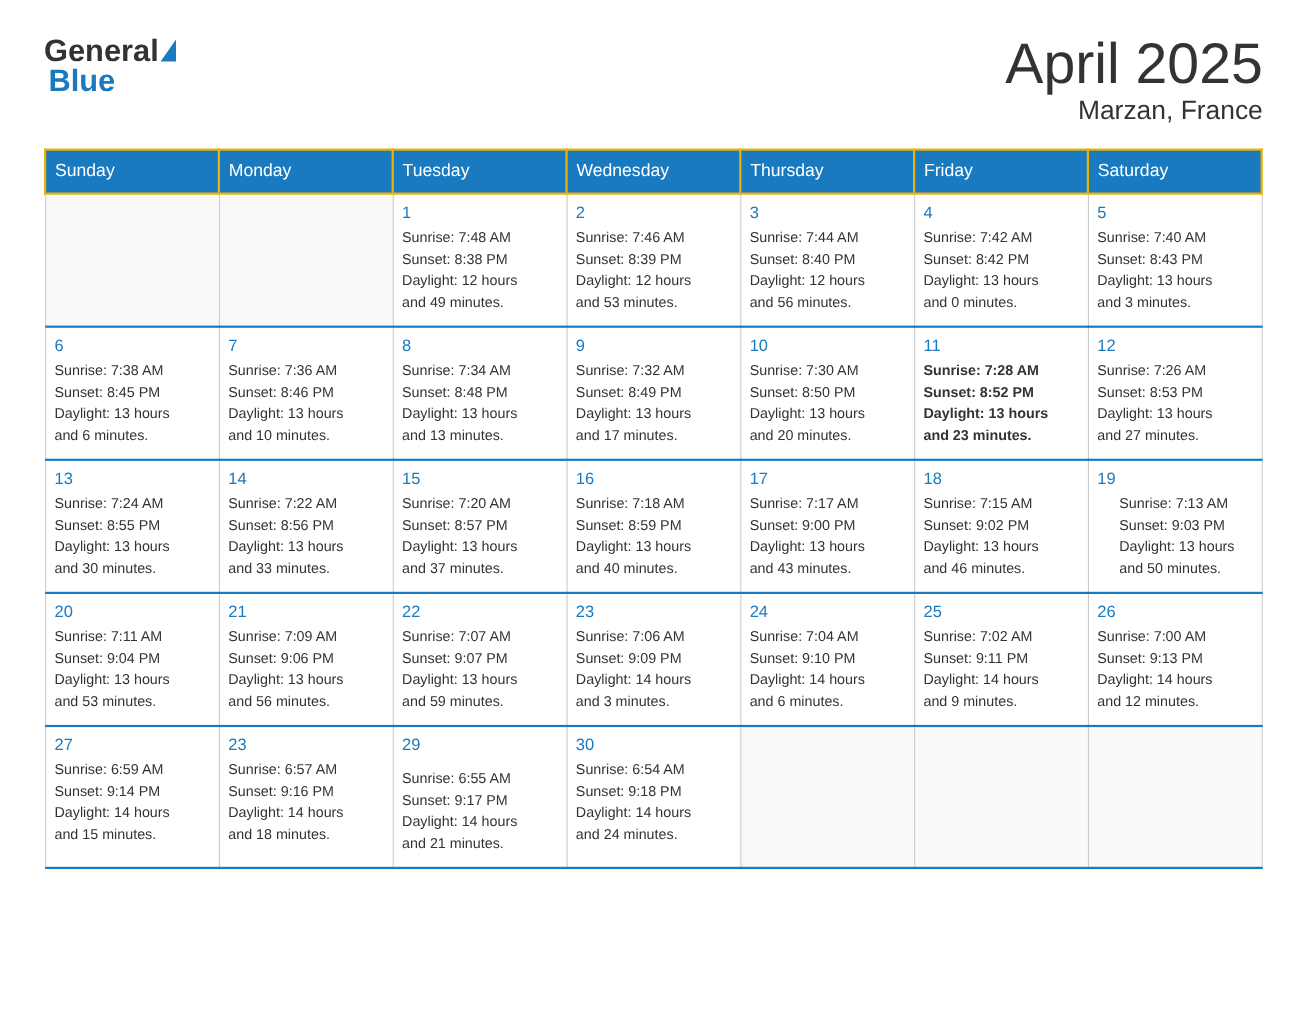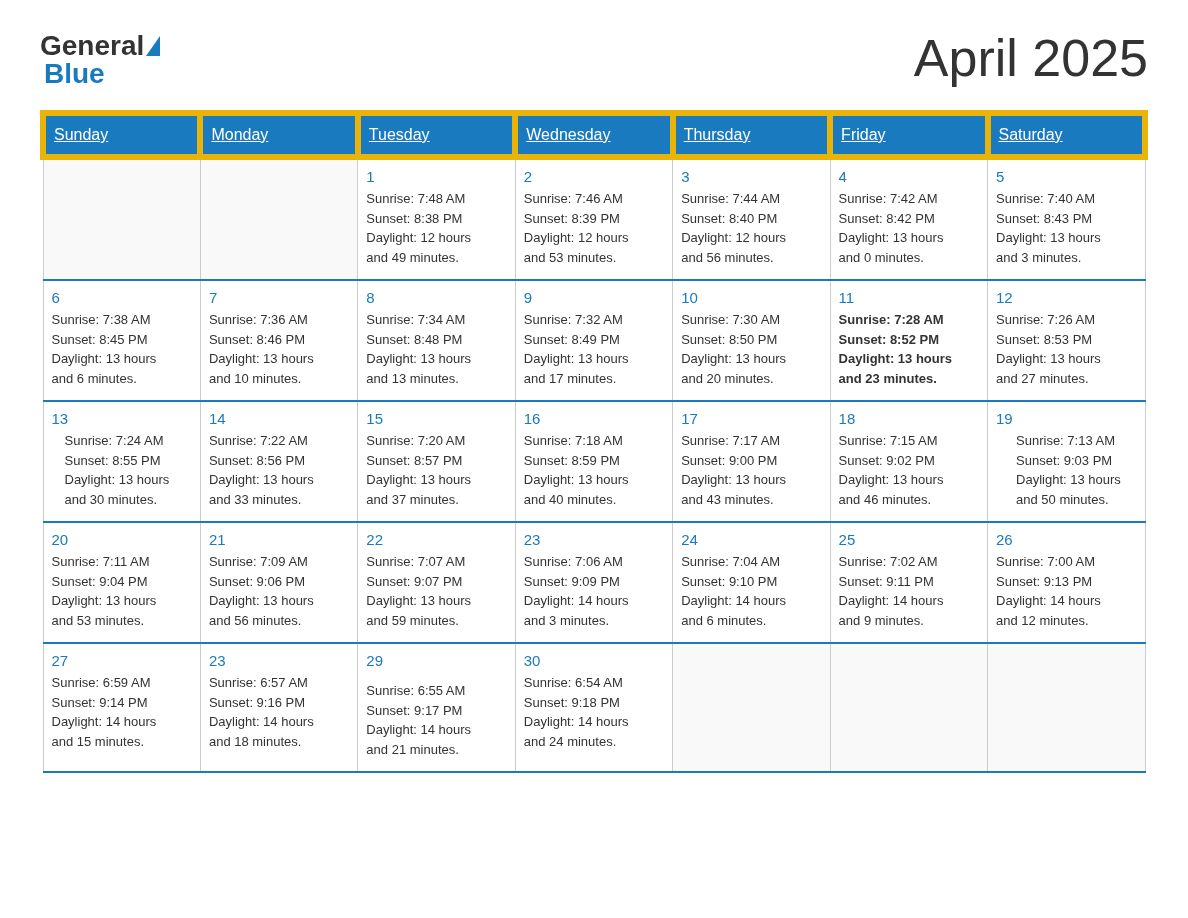--- a/index.html
+++ b/index.html
@@ -63,22 +63,21 @@
       width: 100%;
       border-collapse: collapse;
     }
     .calendar thead th {
       background: #1a7abf;
       color: #fff;
       padding: 10px 8px;
       text-align: left;
       font-size: 16px;
       font-weight: normal;
-      border: 6px solid #eab308;
-      text-decoration: underline;
+      border: 2px solid #eab308;
     }
     .calendar tbody td {
       vertical-align: top;
       padding: 8px 8px 12px 8px;
       border: 1px solid #ccc;
       font-size: 13px;
       color: #333;
       width: 14.28%;
       min-height: 90px;
     }
@@ -110,20 +109,21 @@
       <span class="logo-general">General</span>
       <span class="logo-triangle"></span>
       <span style="color:#333; font-weight:bold; font-size:28px;"></span>
     </div>
     <div style="margin-top:-4px; margin-left:4px;">
       <span class="logo-blue">Blue</span>
     </div>
   </div>
   <div class="title-block">
     <h1>April 2025</h1>
+    <h2>Marzan, France</h2>
   </div>
 </div>
 
 <table class="calendar">
   <thead>
     <tr>
     <th>Sunday</th>
         <th>Monday</th>
         <th>Tuesday</th>
         <th>Wednesday</th>
@@ -219,21 +219,21 @@
           <span class="day-number">12</span>
           <div class="day-info" style="white-space: pre-line;">Sunrise: 7:26 AM
 Sunset: 8:53 PM
 Daylight: 13 hours
 and 27 minutes.</div>
         </td>
       </tr>
       <tr>
         <td>
           <span class="day-number">13</span>
-          <div class="day-info" style="white-space: pre-line; margin-left: 13px;">Sunrise: 7:24 AM
+          <div class="day-info" style="white-space: pre-line;">Sunrise: 7:24 AM
 Sunset: 8:55 PM
 Daylight: 13 hours
 and 30 minutes.</div>
         </td>
         <td>
           <span class="day-number">14</span>
           <div class="day-info" style="white-space: pre-line;">Sunrise: 7:22 AM
 Sunset: 8:56 PM
 Daylight: 13 hours
 and 33 minutes.</div>

